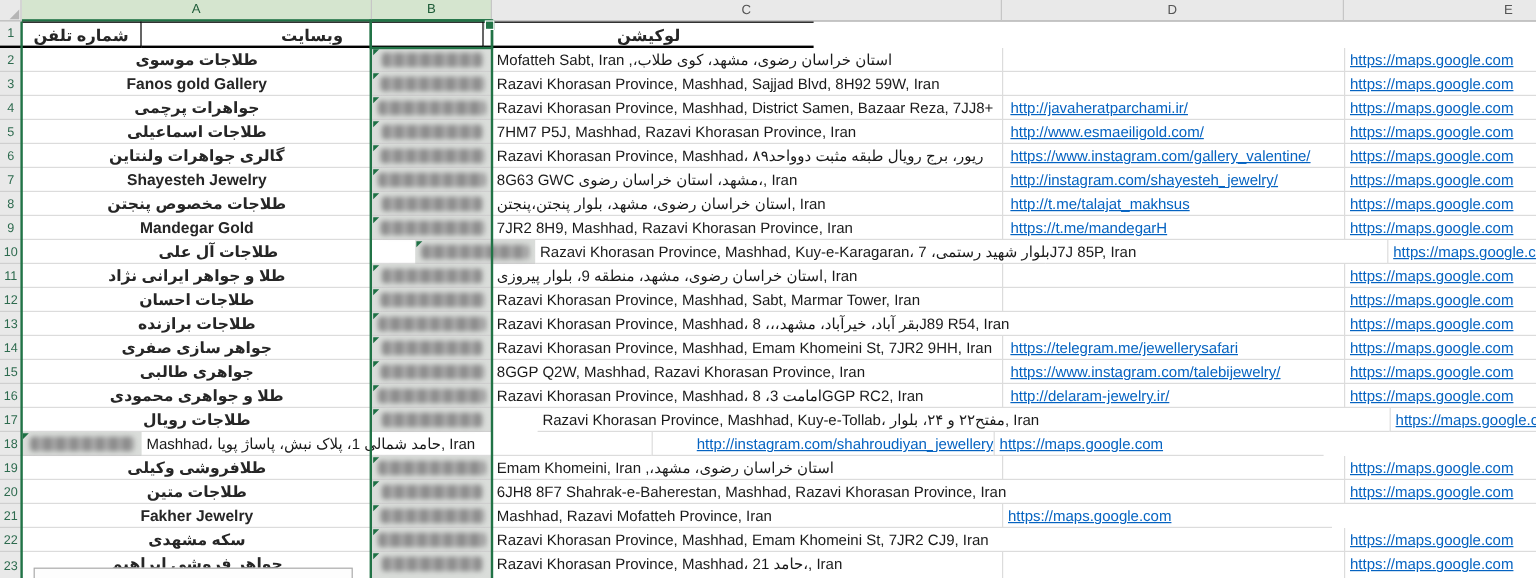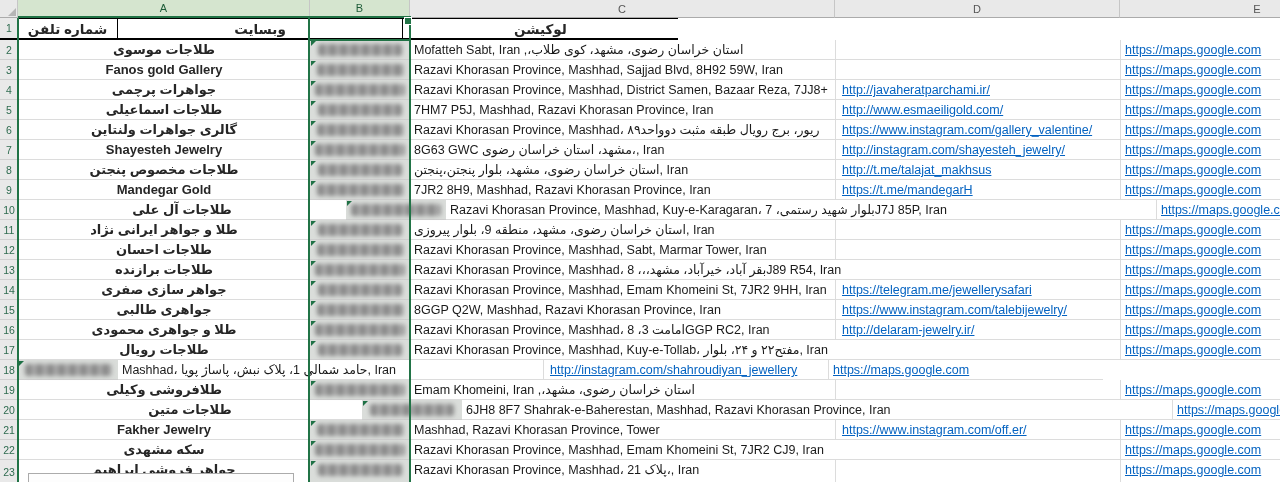--- a/index.html
+++ b/index.html
@@ -239,86 +239,85 @@
         <div class="c cell-web" style="width: 285px;"><a class="lnk">http://delaram-jewelry.ir/</a></div>
         <div class="c cell-loc" style="width: 275px;"><a class="lnk">https://maps.google.com</a></div>
       </div>
       <div class="row">
         <div class="rh">17</div>
         <div class="c cell-name" style="width: 292px;">طلاجات رویال</div>
         <div class="c cell-phone" style="width: 100px;">
           <div class="err"></div>
           <div class="pill" style="width: 84%;"></div>
         </div>
-        <div class="c cell-addr" style="width: 425px;"><span class="seg" dir="ltr">Razavi Khorasan Province, Mashhad, Kuy-e-Tollab، </span><span class="seg" dir="rtl">مفتح۲۲ و ۲۴، بلوار</span><span class="seg" dir="ltr">, Iran</span></div>
+        <div class="c cell-addr" style="width: 425px; margin-left: 38px;"><span class="seg" dir="ltr">Razavi Khorasan Province, Mashhad, Kuy-e-Tollab، </span><span class="seg" dir="rtl">مفتح۲۲ و ۲۴، بلوار</span><span class="seg" dir="ltr">, Iran</span></div>
         <div class="c cell-web nobord" style="width: 285px;"></div>
         <div class="c cell-loc" style="width: 275px;"><a class="lnk">https://maps.google.com</a></div>
       </div>
       <div class="row">
         <div class="rh">18</div>
         <div class="c cell-phone" style="width: 100px;">
           <div class="err"></div>
           <div class="pill" style="width: 87%;"></div>
         </div>
         <div class="c cell-addr clip" style="width: 425px;"><span class="seg" dir="ltr">Mashhad، </span><span class="seg" dir="rtl">حامد شمالی 1، پلاک نبش، پاساژ پویا</span><span class="seg" dir="ltr">, Iran</span></div>
-        <div class="c cell-web" style="width: 285px;"><a class="lnk">http://instagram.com/shahroudiyan_jewellery</a></div>
+        <div class="c cell-web" style="width: 285px; text-align: right;"><a class="lnk">http://instagram.com/shahroudiyan_jewellery</a></div>
         <div class="c cell-loc" style="width: 275px;"><a class="lnk">https://maps.google.com</a></div>
       </div>
       <div class="row">
         <div class="rh">19</div>
         <div class="c cell-name" style="width: 292px;">طلافروشی وکیلی</div>
         <div class="c cell-phone" style="width: 100px;">
           <div class="err"></div>
           <div class="pill" style="width: 90%;"></div>
         </div>
         <div class="c cell-addr" style="width: 425px;"><span class="seg" dir="ltr">Emam Khomeini, Iran ,</span><span class="seg" dir="rtl">استان خراسان رضوی، مشهد،</span></div>
         <div class="c cell-web" style="width: 285px;"></div>
         <div class="c cell-loc" style="width: 275px;"><a class="lnk">https://maps.google.com</a></div>
       </div>
       <div class="row">
         <div class="rh">20</div>
-        <div class="c cell-name" style="width: 344px;">طلاجات متین</div>
+        <div class="c cell-name" style="width: 292px;">طلاجات متین</div>
         <div class="c cell-phone" style="width: 100px;">
           <div class="err"></div>
           <div class="pill" style="width: 84%;"></div>
         </div>
         <div class="c cell-addr" style="width: 425px;"><span class="seg" dir="ltr">6JH8 8F7 Shahrak-e-Baherestan, Mashhad, Razavi Khorasan Province, Iran</span></div>
         <div class="c cell-web nobord" style="width: 285px;"></div>
         <div class="c cell-loc" style="width: 275px;"><a class="lnk">https://maps.google.com</a></div>
       </div>
       <div class="row">
         <div class="rh">21</div>
         <div class="c cell-name" style="width: 292px;">Fakher Jewelry</div>
         <div class="c cell-phone" style="width: 100px;">
           <div class="err"></div>
           <div class="pill" style="width: 87%;"></div>
         </div>
-        <div class="c cell-addr clip" style="width: 425px;"><span class="seg" dir="ltr">Mashhad, Razavi Khorasan Province, Tower</span></div>
-        <div class="c cell-web" style="width: 285px;"><a class="lnk">https://www.instagram.com/off.er/</a></div>
+        <div class="c cell-addr clip" style="width: 425px;"><span class="seg" dir="ltr">Mashhad, Razavi Mofatteh Province, Iran</span></div>
         <div class="c cell-loc" style="width: 275px;"><a class="lnk">https://maps.google.com</a></div>
       </div>
       <div class="row">
         <div class="rh">22</div>
         <div class="c cell-name" style="width: 292px;">سکه مشهدی</div>
         <div class="c cell-phone" style="width: 100px;">
           <div class="err"></div>
           <div class="pill" style="width: 90%;"></div>
         </div>
         <div class="c cell-addr" style="width: 425px;"><span class="seg" dir="ltr">Razavi Khorasan Province, Mashhad, Emam Khomeini St, 7JR2 CJ9, Iran</span></div>
         <div class="c cell-web nobord" style="width: 285px;"></div>
         <div class="c cell-loc" style="width: 275px;"><a class="lnk">https://maps.google.com</a></div>
       </div>
       <div class="row">
         <div class="rh">23</div>
         <div class="c cell-name" style="width: 292px;">جواهر فروشی ابراهیم</div>
         <div class="c cell-phone" style="width: 100px;">
           <div class="err"></div>
           <div class="pill" style="width: 84%;"></div>
         </div>
-        <div class="c cell-addr" style="width: 425px;"><span class="seg" dir="ltr">Razavi Khorasan Province, Mashhad، 21 </span><span class="seg" dir="rtl">،پلاک</span><span class="seg" dir="ltr">, Iran</span></div>
+        <div class="c cell-addr" style="width: 425px;"><span class="seg" dir="ltr">Razavi Khorasan Province, Mashhad، 21 </span><span class="seg" dir="rtl">،حامد</span><span class="seg" dir="ltr">, Iran</span></div>
         <div class="c cell-web" style="width: 285px;"></div>
         <div class="c cell-loc" style="width: 275px;"><a class="lnk">https://maps.google.com</a></div>
       </div>
     </div>
 
   <div class="vline" style="left:17px"></div>
   <div class="vline" style="left:308px"></div>
   <div class="vline" style="left:409px"></div>
   <div class="selbox"></div>
   <div class="handle"></div>

